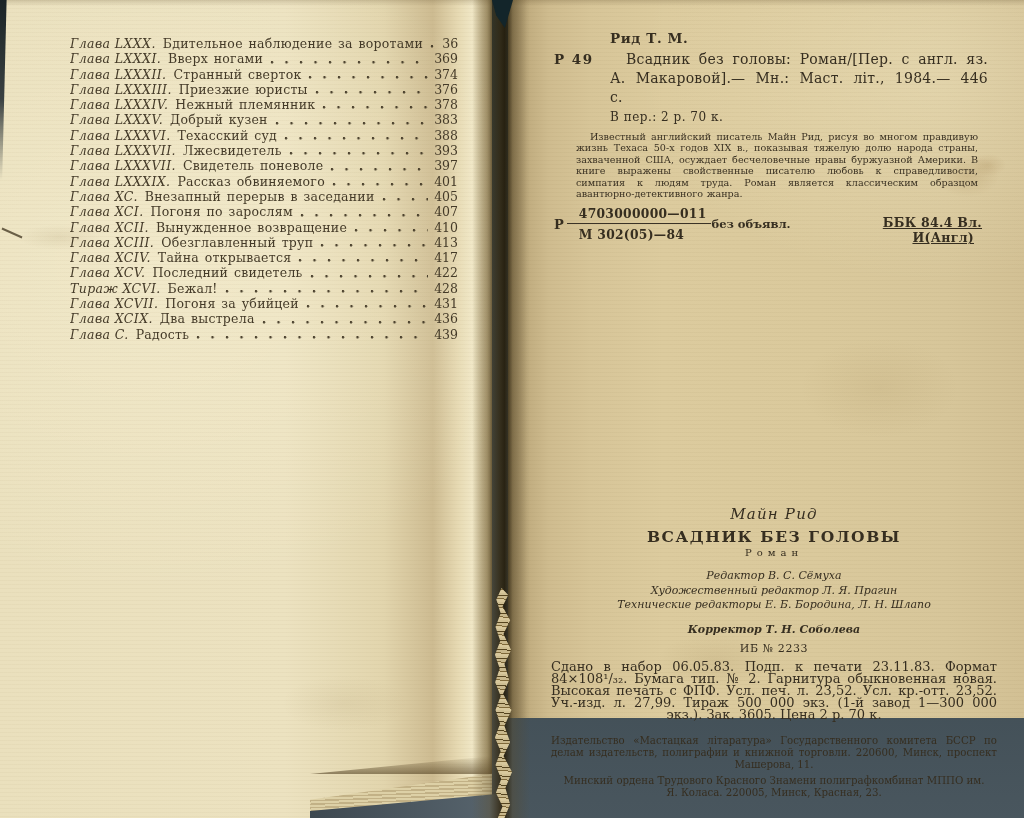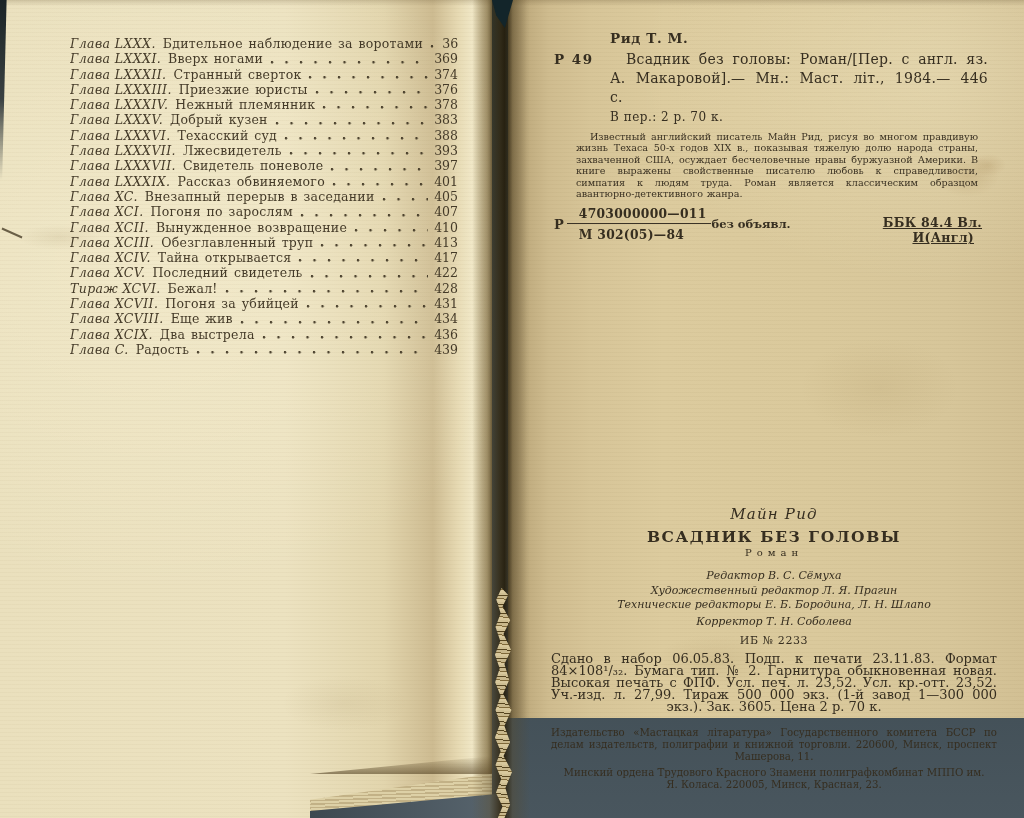--- a/index.html
+++ b/index.html
@@ -89,21 +89,21 @@
   .cat-note { font-size:11.5px; margin-left:1px; font-weight:bold; }
   .cat-right { margin-left:auto; text-align:right; font-weight:bold; font-size:12.5px;
     line-height:15px; padding:9px 14px 0 0; letter-spacing:.3px;text-decoration:underline; }
   .cat-right .bbk2 { padding-right:8px; }
 
   .colophon { position:absolute; left:42px; top:506px; width:448px; text-align:center; color:#362e20; z-index:2; }
   .col-author { font-style:italic; font-size:15px; letter-spacing:1.2px; line-height:16px; }
   .col-title { font-weight:bold; font-size:15.5px; letter-spacing:1.6px; margin-top:6px; line-height:17px; }
   .col-subtitle { font-size:10px; letter-spacing:5px; margin-top:2px; line-height:12px; }
   .credits { margin-top:10px; font-style:italic; font-size:11px; line-height:14.6px; }
-  .credits .credit:last-child { margin-top:2px; }
+  .credits .credit:last-child { margin-top:10px;font-weight:bold; }
   .col-ib { margin-top:5px; font-size:11px; letter-spacing:.6px; line-height:13px; }
   .col-print { margin:6px auto 15px; width:446px; font-size:13px; line-height:11.8px;
     text-align:justify; text-align-last:center; }
   .col-publisher { margin:4px auto 0; width:446px; font-size:10.2px; line-height:11.8px;
     text-align:justify; text-align-last:center; }
   .col-printer { margin:4px auto 0; width:426px; font-size:10.2px; line-height:11.8px; text-align:center; }
 </style>
 </head>
 <body>
 
@@ -211,26 +211,20 @@
         <span class="toc-label">Тираж XCVI.</span>
         <span class="toc-title">Бежал!</span>
         <span class="toc-leader"></span>
         <span class="toc-page">428</span>
       </div>
         <div class="toc-row">
         <span class="toc-label">Глава XCVII.</span>
         <span class="toc-title">Погоня за убийцей</span>
         <span class="toc-leader"></span>
         <span class="toc-page">431</span>
-      </div>
-        <div class="toc-row">
-        <span class="toc-label">Глава XCVIII.</span>
-        <span class="toc-title">Еще жив</span>
-        <span class="toc-leader"></span>
-        <span class="toc-page">434</span>
       </div>
         <div class="toc-row">
         <span class="toc-label">Глава XCIX.</span>
         <span class="toc-title">Два выстрела</span>
         <span class="toc-leader"></span>
         <span class="toc-page">436</span>
       </div>
         <div class="toc-row">
         <span class="toc-label">Глава C.</span>
         <span class="toc-title">Радость</span>

